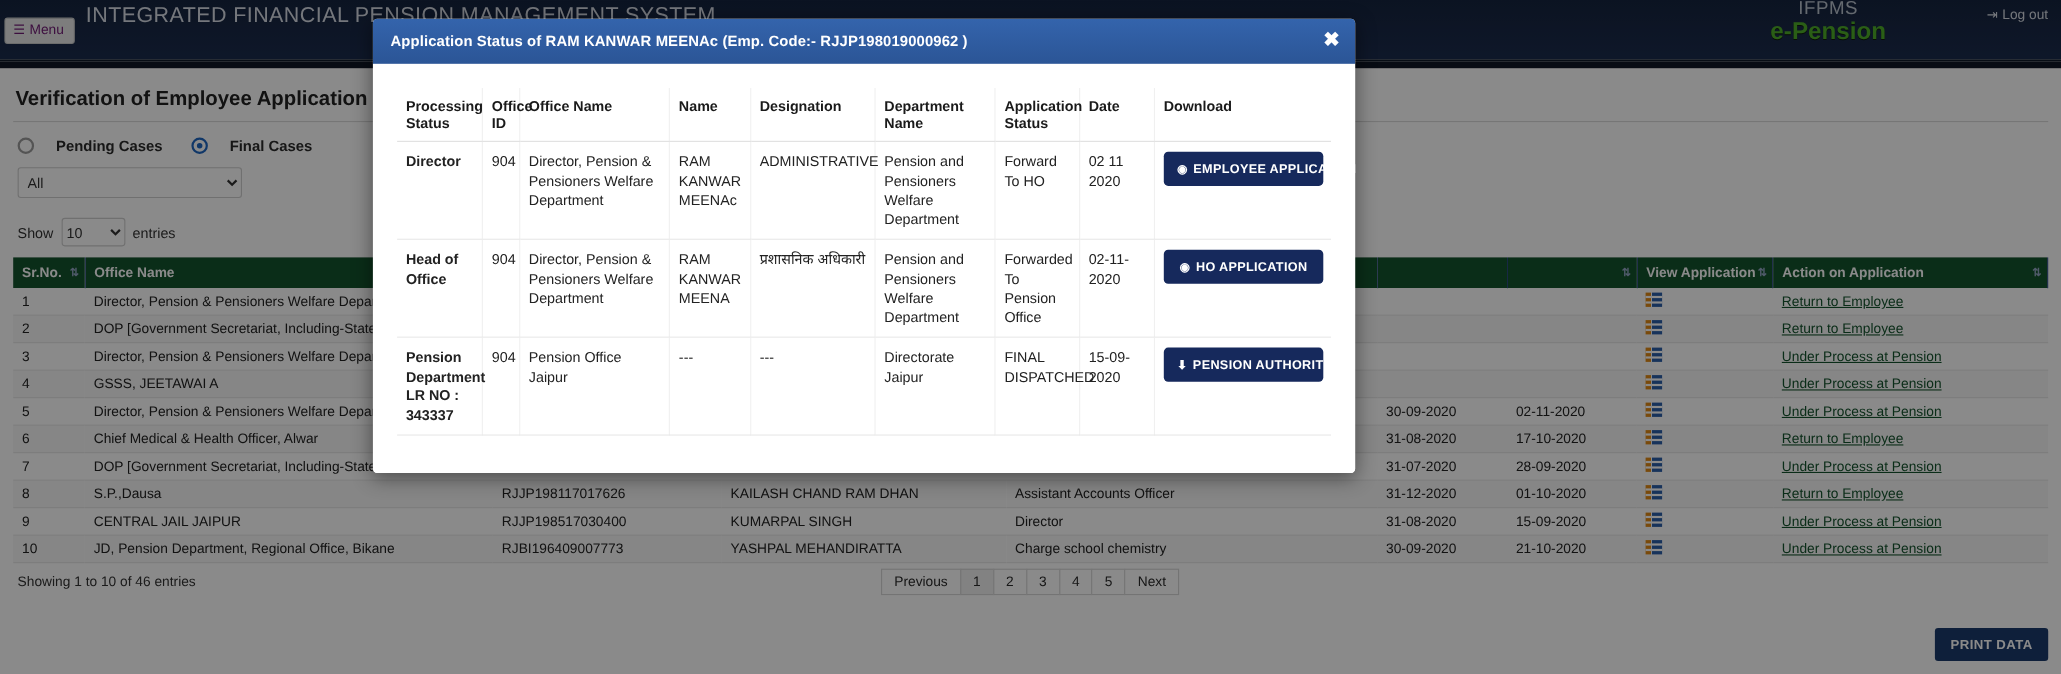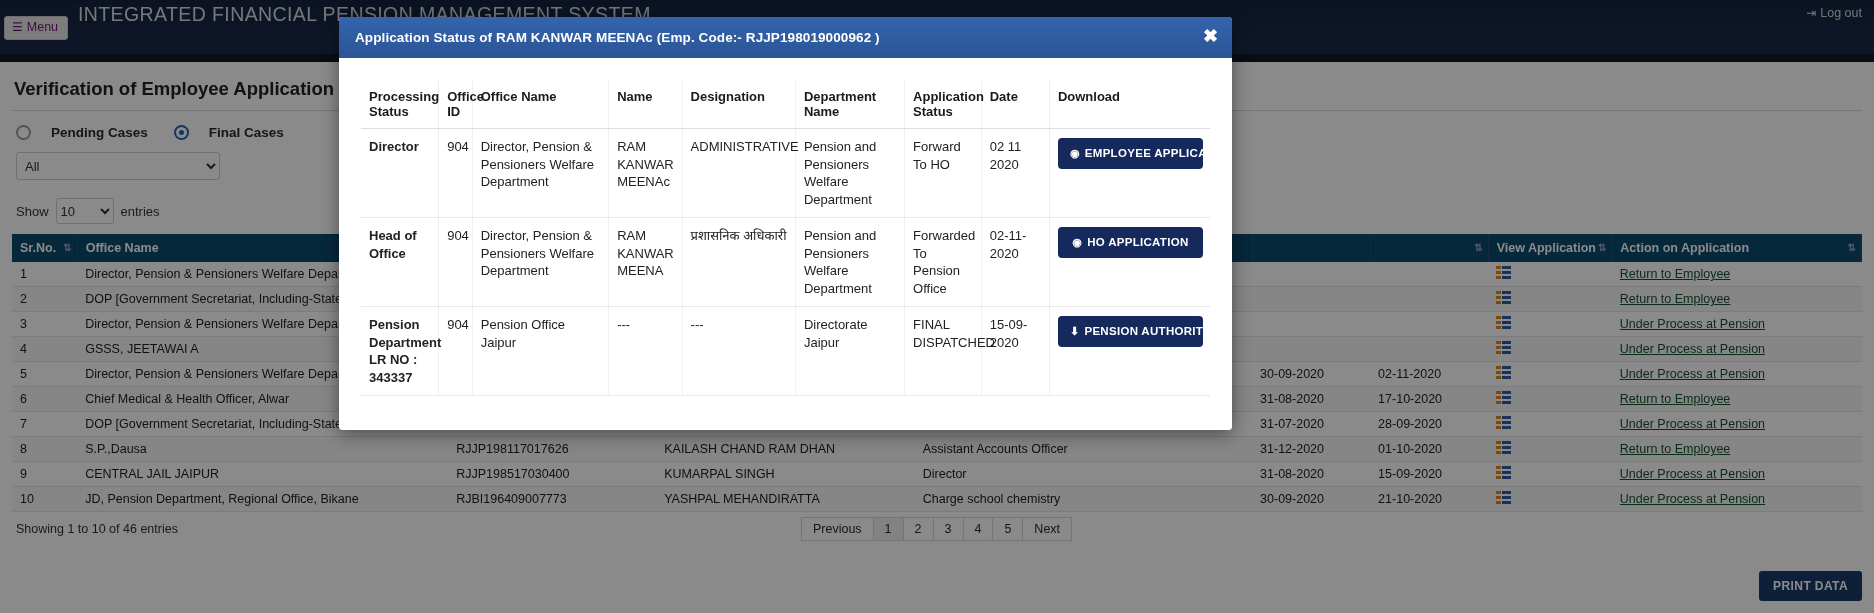--- a/index.html
+++ b/index.html
@@ -101,21 +101,21 @@
   }
   select.showsel {
     height: 26px; width: 58px; font-size: 13px;
     border: 1px solid #cfcfcf; border-radius: 3px; background:#fff; color:#333;
     font-family: "Liberation Sans", sans-serif;
   }
 
   
   table.dt { width: 100%; border-collapse: collapse; table-layout: fixed; }
   table.dt thead th {
-    background: #0c4a6e;
+    background: #14532d;
     color: #ffffff;
     font-size: 12.5px;
     font-weight: bold;
     text-align: left;
     padding: 7px 8px;
     height: 27px;
     white-space: nowrap;
     position: relative;
     border-right: 1px solid #2b4b80;
   }
@@ -230,20 +230,24 @@
 </head>
 <body>
 
 <div id="page">
 
   <div class="topbar">
     <div class="menu-btn">
       <span class="bars">☰</span><span>Menu</span>
     </div>
     <div class="app-title">INTEGRATED FINANCIAL PENSION MANAGEMENT SYSTEM</div>
+    <div class="brand">
+      <div class="ifpms">IFPMS</div>
+      <div class="epension">e-Pension</div>
+    </div>
     <div class="logout">
       <span class="lo-ico">⇥</span><span>Log out</span>
     </div>
   </div>
   <div class="subbar"></div>
 
   <div class="content">
     <div class="page-title">Verification of Employee Application</div>
     <div class="hr"></div>
 

